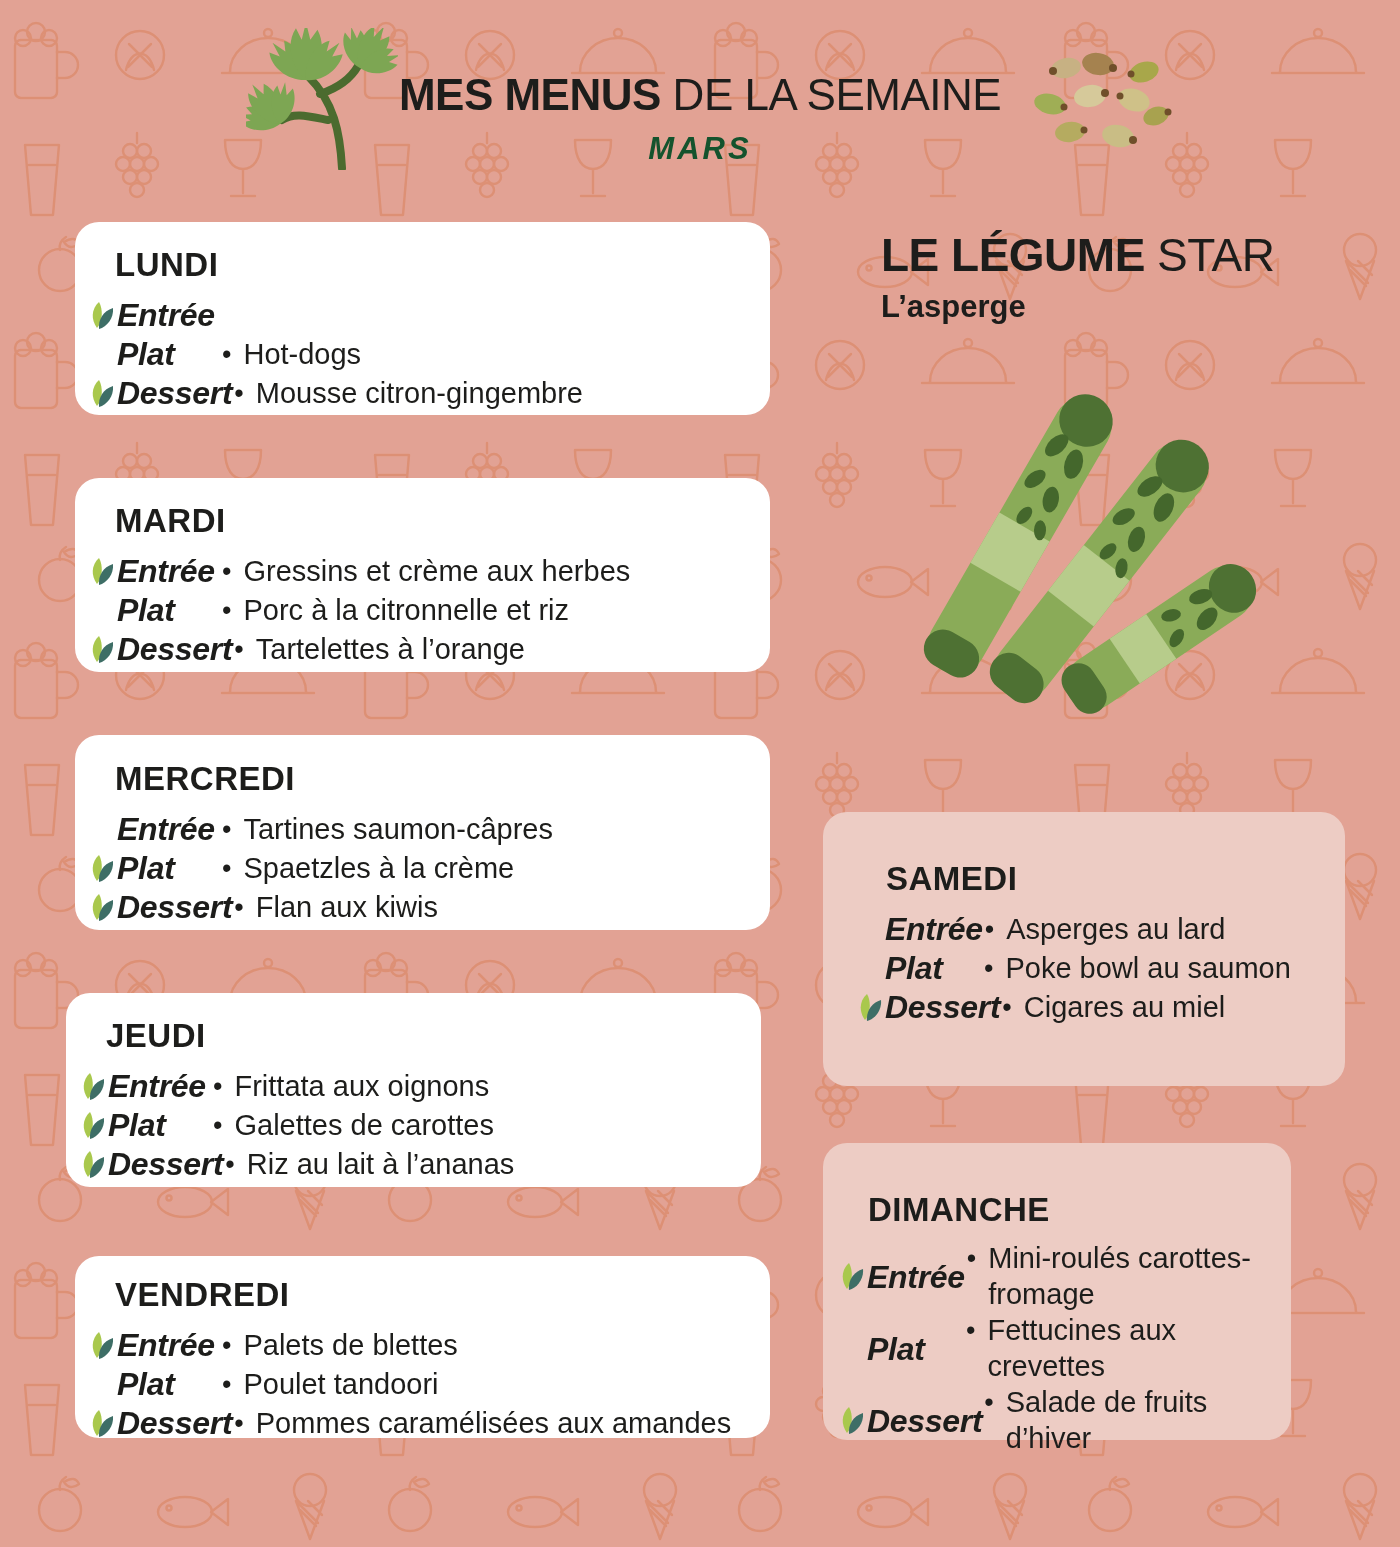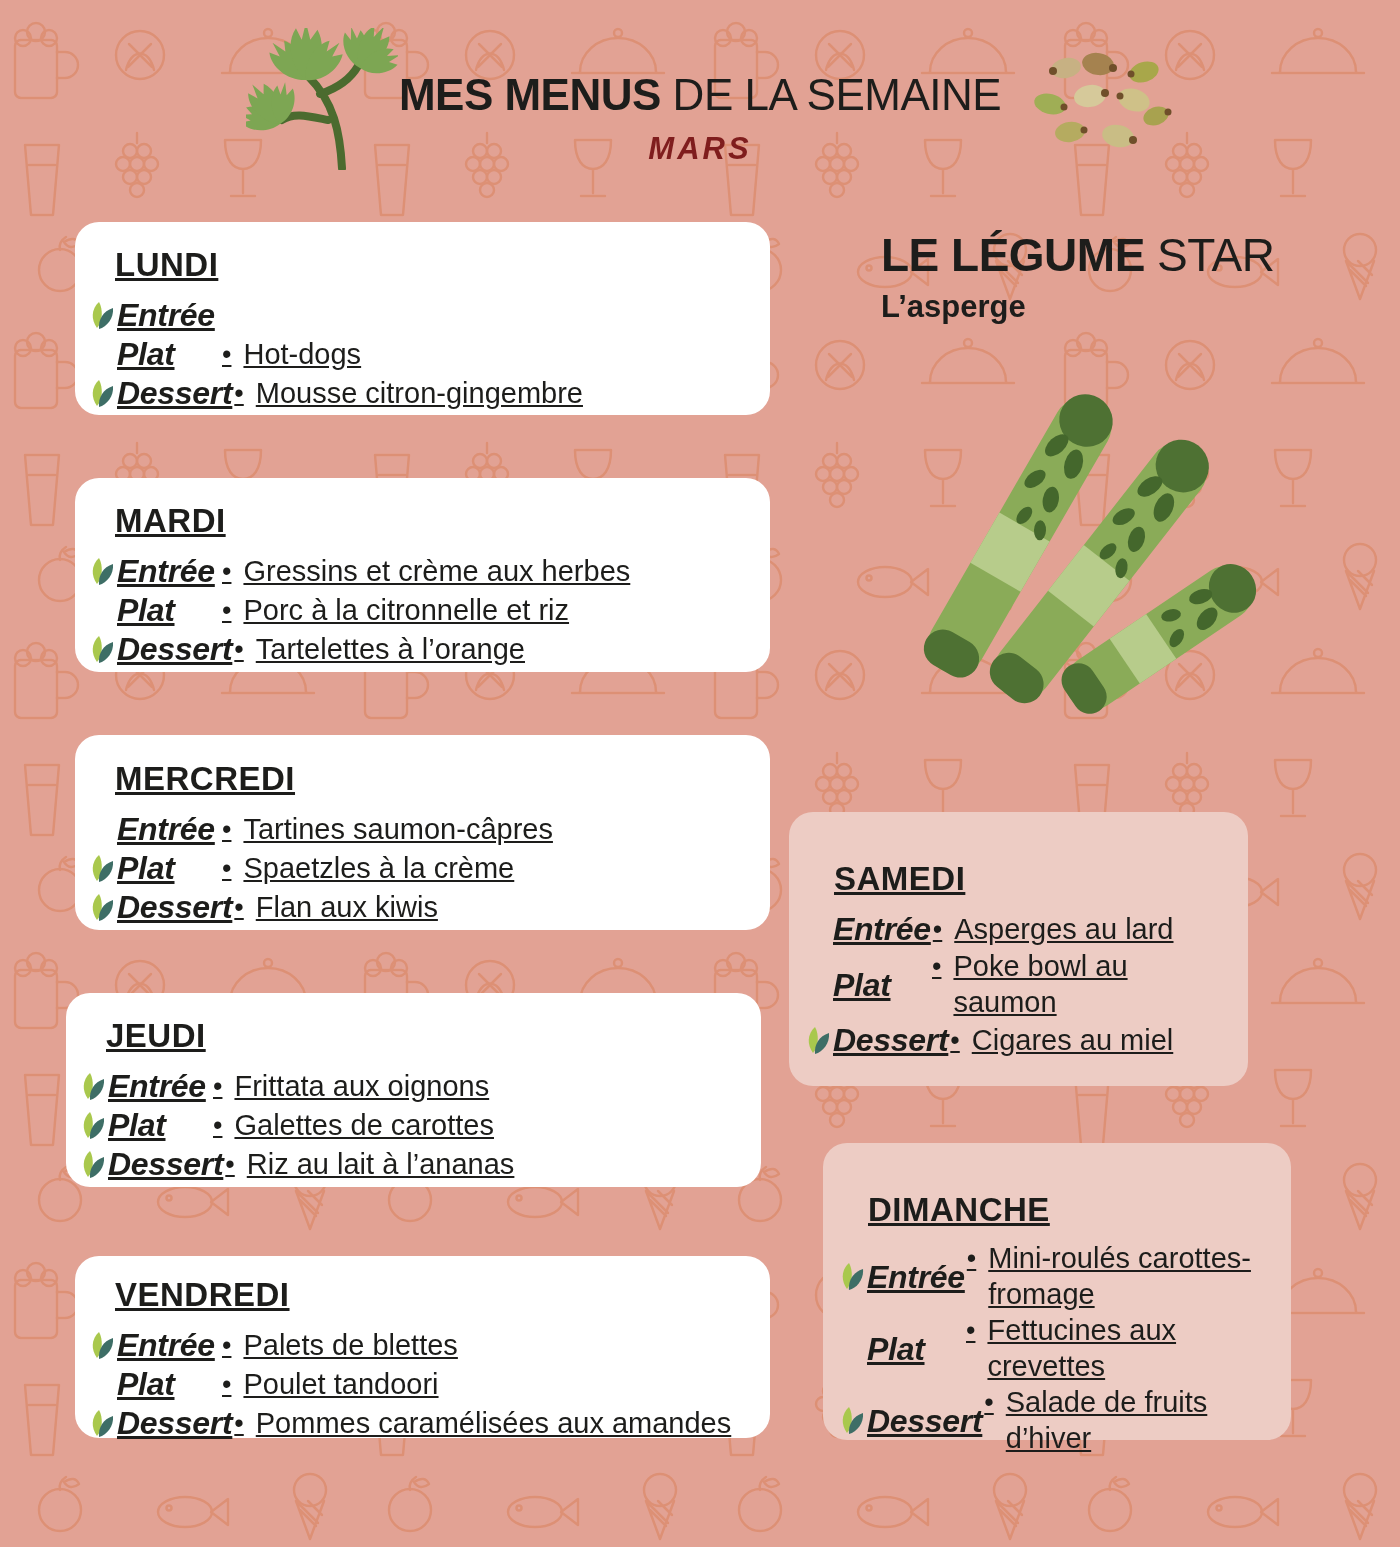--- a/index.html
+++ b/index.html
@@ -17,35 +17,35 @@
   .parsley { position:absolute; left:246px; top:28px; z-index:2; }
   .olives  { position:absolute; left:1026px; top:52px; z-index:2; }
   .header-title {
     position:absolute; top:70px; left:0; width:1400px; text-align:center;
     font-size:44px; letter-spacing:-0.5px; z-index:2; white-space:nowrap;
   }
   .header-title .strong { font-weight:700;text-align:center; }
   .header-title .light  { font-weight:400; }
   .header-month {
     position:absolute; top:131px; left:0; width:1400px; text-align:center;
-    color:#7f1d1d; font-style:italic; font-weight:700; font-size:31px;
+    color:#14532d; font-style:italic; font-weight:700; font-size:31px;
     letter-spacing:3px; z-index:2;
   }
 
   
-  .card { position:absolute; border-radius:24px; z-index:2;text-decoration:underline; }
+  .card { position:absolute; border-radius:24px; z-index:2; }
   .card-white { background:#ffffff; }
   .card-pink  { background:#edccc4; }
 
   .card-lundi    { left:75px;  top:222px;  width:695px; height:193px; padding:24px 16px 10px 12px; }
   .card-mardi    { left:75px;  top:478px;  width:695px; height:194px; padding:24px 16px 10px 12px; }
   .card-mercredi { left:75px;  top:735px;  width:695px; height:195px; padding:25px 16px 10px 12px; }
   .card-jeudi    { left:66px;  top:993px;  width:695px; height:194px; padding:24px 16px 10px 12px; }
   .card-vendredi { left:75px;  top:1256px; width:695px; height:182px; padding:20px 16px 10px 12px; }
-  .card-samedi   { left:789px; top:812px;  width:459px; height:274px; padding:48px 14px 10px 14px; }
+  .card-samedi   { left:823px; top:812px;  width:522px; height:274px; padding:48px 14px 10px 32px; }
   .card-dimanche { left:823px; top:1143px; width:468px; height:297px; padding:48px 0 10px 14px; }
 
   .day-title { font-size:33px; font-weight:700; letter-spacing:0.5px; margin:0 0 11px 28px; }
   .card-pink .day-title { margin-left:31px; }
 
   .menu-row { display:flex; align-items:center; min-height:38px; }
   .leaf-slot { flex:0 0 30px; height:30px; display:flex; align-items:center; justify-content:center; }
   .course {
     flex:0 0 103px; font-style:italic; font-weight:700; font-size:32px;
     letter-spacing:-0.3px; padding-top:2px;

